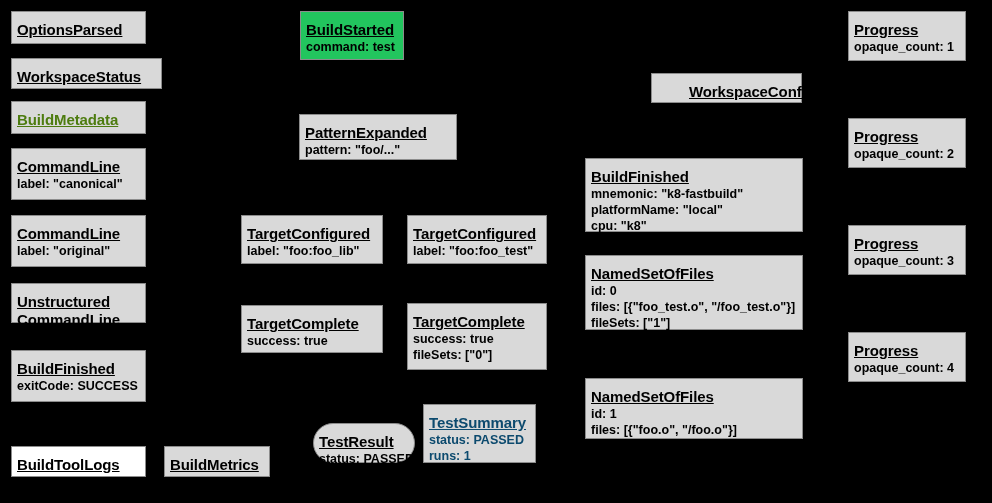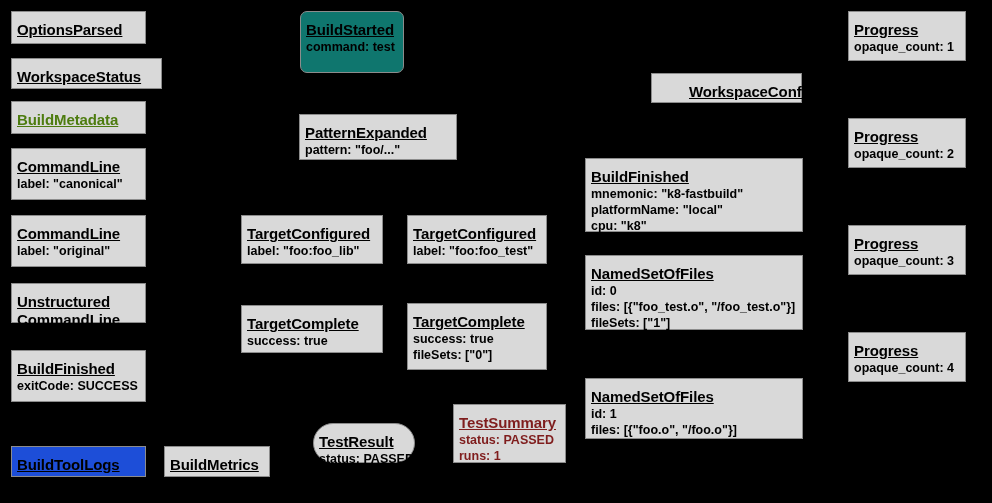--- a/index.html
+++ b/index.html
@@ -77,27 +77,27 @@
     </div>
     <div class="node" style="left: 11px; top: 283px; width: 135px; height: 40px; background: rgb(217, 217, 217); border-color: rgb(140, 140, 140); color: rgb(0, 0, 0);">
       <span class="node-title wrap">Unstructured CommandLine</span>
     </div>
     <div class="node" style="left: 11px; top: 350px; width: 135px; height: 52px; background: rgb(217, 217, 217); border-color: rgb(140, 140, 140); color: rgb(0, 0, 0);">
       <span class="node-title">BuildFinished</span>
       <span class="node-fields">
         <span class="field-line">exitCode: SUCCESS</span>
       </span>
     </div>
-    <div class="node" style="left: 11px; top: 446px; width: 135px; height: 31px; background: #1d4ed8; border-color: rgb(140, 140, 140); color: rgb(0, 0, 0);">
+    <div class="node" style="left: 11px; top: 446px; width: 135px; height: 31px; background: #ffffff; border-color: rgb(140, 140, 140); color: rgb(0, 0, 0);">
       <span class="node-title">BuildToolLogs</span>
     </div>
     <div class="node" style="left: 164px; top: 446px; width: 106px; height: 31px; background: rgb(217, 217, 217); border-color: rgb(140, 140, 140); color: rgb(0, 0, 0);">
       <span class="node-title">BuildMetrics</span>
     </div>
-    <div class="node" style="left: 300px; top: 11px; width: 104px; height: 62px; background: #0f766e; border-color: rgb(140, 140, 140); color: rgb(0, 0, 0); border-radius: 7px;">
+    <div class="node" style="left: 300px; top: 11px; width: 104px; height: 49px; background: #22c55e; border-color: rgb(140, 140, 140); color: rgb(0, 0, 0);">
       <span class="node-title">BuildStarted</span>
       <span class="node-fields">
         <span class="field-line">command: test</span>
       </span>
     </div>
     <div class="node" style="left: 299px; top: 114px; width: 158px; height: 46px; background: rgb(217, 217, 217); border-color: rgb(140, 140, 140); color: rgb(0, 0, 0);">
       <span class="node-title">PatternExpanded</span>
       <span class="node-fields">
         <span class="field-line">pattern: "foo/..."</span>
       </span>
@@ -126,21 +126,21 @@
         <span class="field-line">success: true</span>
         <span class="field-line">fileSets: ["0"]</span>
       </span>
     </div>
     <div class="node" style="left: 313px; top: 423px; width: 102px; height: 40px; background: rgb(217, 217, 217); border-color: rgb(140, 140, 140); color: rgb(0, 0, 0); border-radius: 20px;">
       <span class="node-title">TestResult</span>
       <span class="node-fields">
         <span class="field-line">status: PASSED</span>
       </span>
     </div>
-    <div class="node" style="left: 453px; top: 404px; width: 113px; height: 59px; background: rgb(217, 217, 217); border-color: rgb(140, 140, 140); color: #7f1d1d;">
+    <div class="node" style="left: 423px; top: 404px; width: 113px; height: 59px; background: rgb(217, 217, 217); border-color: rgb(140, 140, 140); color: #0c4a6e;">
       <span class="node-title">TestSummary</span>
       <span class="node-fields">
         <span class="field-line">status: PASSED</span>
         <span class="field-line">runs: 1</span>
       </span>
     </div>
     <div class="node" style="left: 651px; top: 73px; width: 151px; height: 30px; background: rgb(217, 217, 217); border-color: rgb(140, 140, 140); color: rgb(0, 0, 0); padding-left: 37px;">
       <span class="node-title">WorkspaceConfig</span>
     </div>
     <div class="node" style="left: 585px; top: 158px; width: 218px; height: 74px; background: rgb(217, 217, 217); border-color: rgb(140, 140, 140); color: rgb(0, 0, 0);">

